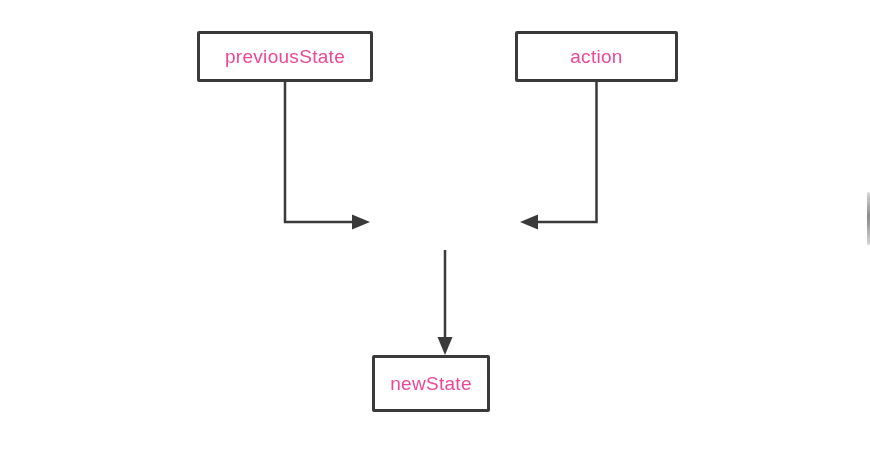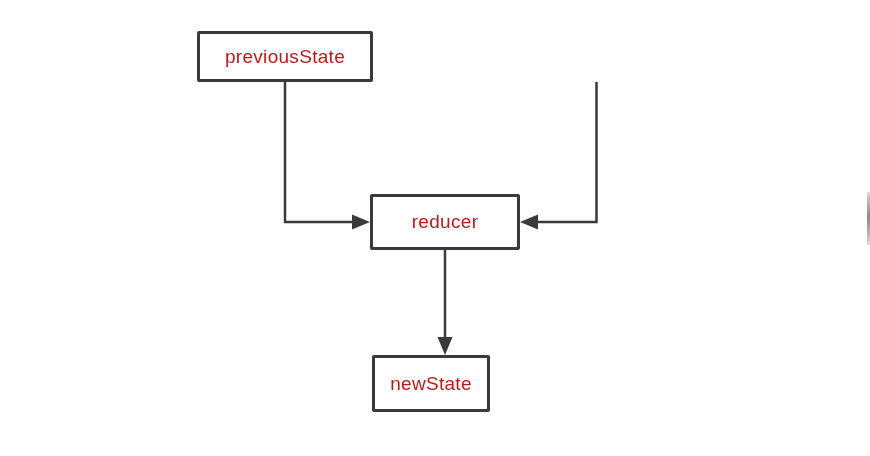--- a/index.html
+++ b/index.html
@@ -24,21 +24,21 @@
   }
   .node {
     position: absolute;
     box-sizing: border-box;
     border: 3px solid #3a3a3a;
     border-radius: 2px;
     background: #ffffff;
     display: flex;
     align-items: center;
     justify-content: center;
-    color: #b91c1c;
+    color: #ec4899;
     font-size: 19px;
     letter-spacing: 0.3px;
   }
   .node-previous-state { left: 197px; top: 31px;  width: 176px; height: 51px; }
   .node-action         { left: 515px; top: 31px;  width: 163px; height: 51px; }
   .node-reducer        { left: 370px; top: 194px; width: 150px; height: 56px; }
   .node-new-state      { left: 372px; top: 355px; width: 118px; height: 57px; }
   .edge-line {
     fill: none;
     stroke: #3a3a3a;
@@ -72,24 +72,24 @@
     <polygon class="edge-arrowhead" points="520,222 538,214.5 538,229.5"></polygon>
 
     <polyline class="edge-line" points="445,250 445,340"></polyline>
     <polygon class="edge-arrowhead" points="445,355 437.5,337 452.5,337"></polygon>
   </svg>
 
   <div class="node node-previous-state">
     <span>previousState</span>
   </div>
 
+  <div class="node node-action">
+    <span>action</span>
+  </div>
 
-  <div class="node node-reducer">
-    <span>reducer</span>
-  </div>
 
   <div class="node node-new-state">
     <span>newState</span>
   </div>
 
   <div class="scrollbar-thumb"></div>
 
 </div>
 
 </body></html>

